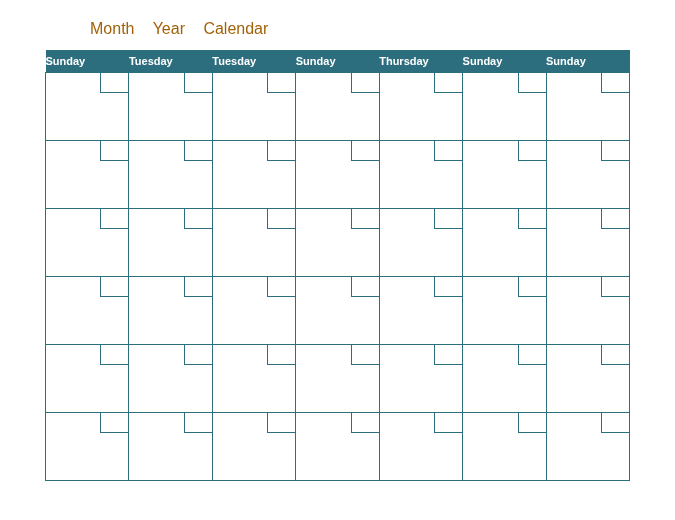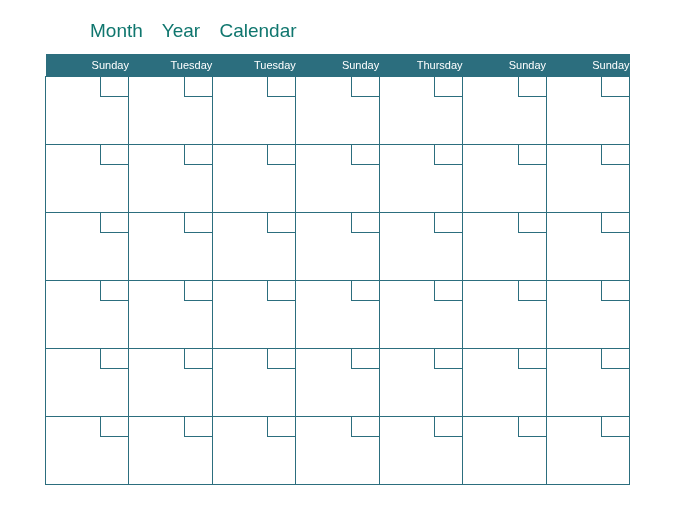--- a/index.html
+++ b/index.html
@@ -10,40 +10,40 @@
     body {
       font-family: Arial, sans-serif;
       background: #ffffff;
       width: 675px;
       height: 520px;
       padding: 20px 45px 30px 45px;
     }
     .title-row {
       margin-left: 45px;
       margin-bottom: 12px;
-      font-size: 19px;
-      color: #0f766e;
+      font-size: 16px;
+      color: #a16207;
       font-weight: normal;
     }
     .title-row span {
       margin-right: 14px;
     }
     .calendar {
       border-collapse: collapse;
       width: 100%;
     }
     .calendar thead tr {
       background: #2c6e7e;
     }
     .calendar thead th {
       color: #ffffff;
       font-size: 11px;
-      font-weight: normal;
+      font-weight: bold;
       padding: 5px 0;
-      text-align: right;
+      text-align: left;
       width: 14.28%;
     }
     .calendar tbody td {
       border: 1px solid #2c6e7e;
       height: 68px;
       position: relative;
       vertical-align: top;
       padding: 0;
     }
     .date-box {

